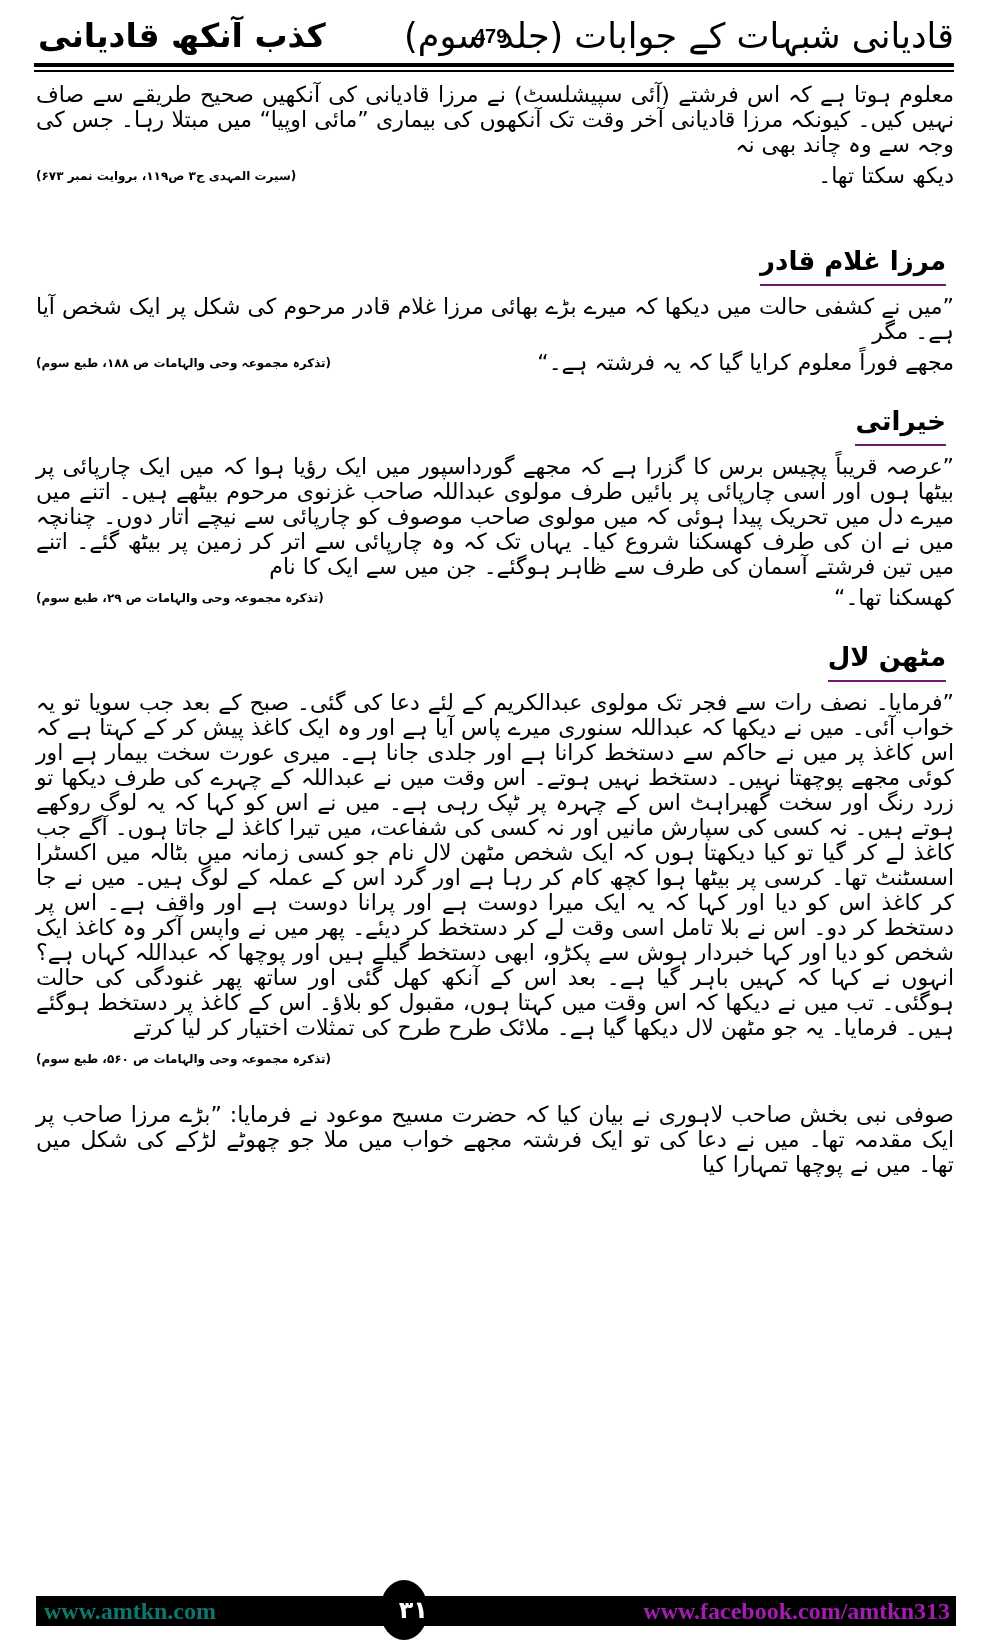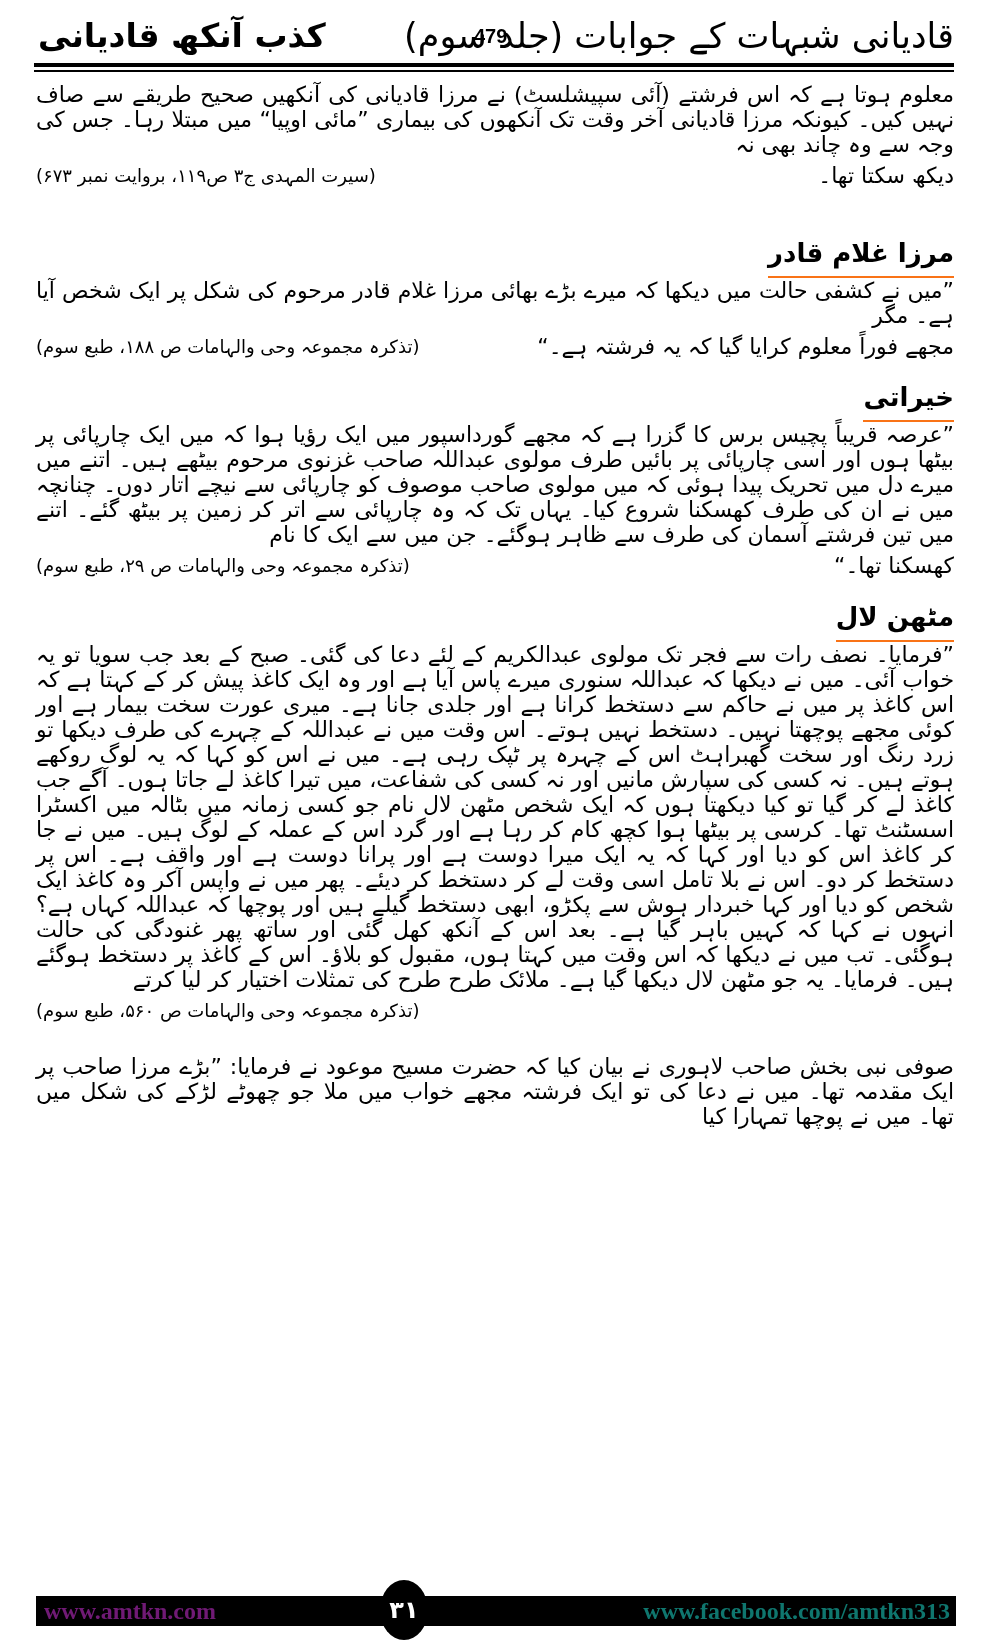--- a/index.html
+++ b/index.html
@@ -74,31 +74,31 @@
       font-size: 22px;
       line-height: 25px;
       margin: 0;
       text-align-last: right;
     }
     .section-heading {
       font-size: 26px;
       font-weight: bold;
       line-height: 42px;
       display: inline-block;
-      border-bottom: 2px solid #f97316;
-      margin: 0;
+      border-bottom: 2px solid #701a75;
+      margin: 8px;
       padding: 0 0 2px 0;
     }
     .heading-wrap {
       text-align: right;
       margin: 0;
     }
     .ref-line {
-      font-size: 18px;
-      font-weight: normal;
+      font-size: 12px;
+      font-weight: bold;
       direction: rtl;
       float: left;
       line-height: 38px;
     }
     .line-with-ref {
       position: relative;
       font-size: 22px;
       line-height: 38.5px;
       overflow: hidden;
     }
@@ -112,45 +112,45 @@
     
     .footer-bar {
       position: absolute;
       left: 36px; top: 1596px;
       width: 920px; height: 30px;
       background: #000;
     }
     .footer-left {
       position: absolute;
       left: 44px; top: 1594px;
-      color: #701a75;
+      color: #0f766e;
       font-family: "Liberation Serif", serif;
       font-weight: bold;
       font-size: 24px;
       line-height: 34px;
     }
     .footer-right {
       position: absolute;
       right: 40px; top: 1594px;
-      color: #0f766e;
+      color: #a21caf;
       font-family: "Liberation Serif", serif;
       font-weight: bold;
       font-size: 24px;
       line-height: 34px;
     }
     .footer-circle {
       position: absolute;
       left: 380px; top: 1580px;
       width: 48px; height: 60px;
       border-radius: 50%;
       background: #000;
       color: #fff;
       font-size: 24px;
       font-weight: bold;
-      text-align: center;
+      text-align: right;
       line-height: 60px;
     }
   </style>
 </head>
 <body>
 
 <div class="page">
 
   <div class="header">
     <div class="book-name">کذب آنکھ قادیانی</div>

